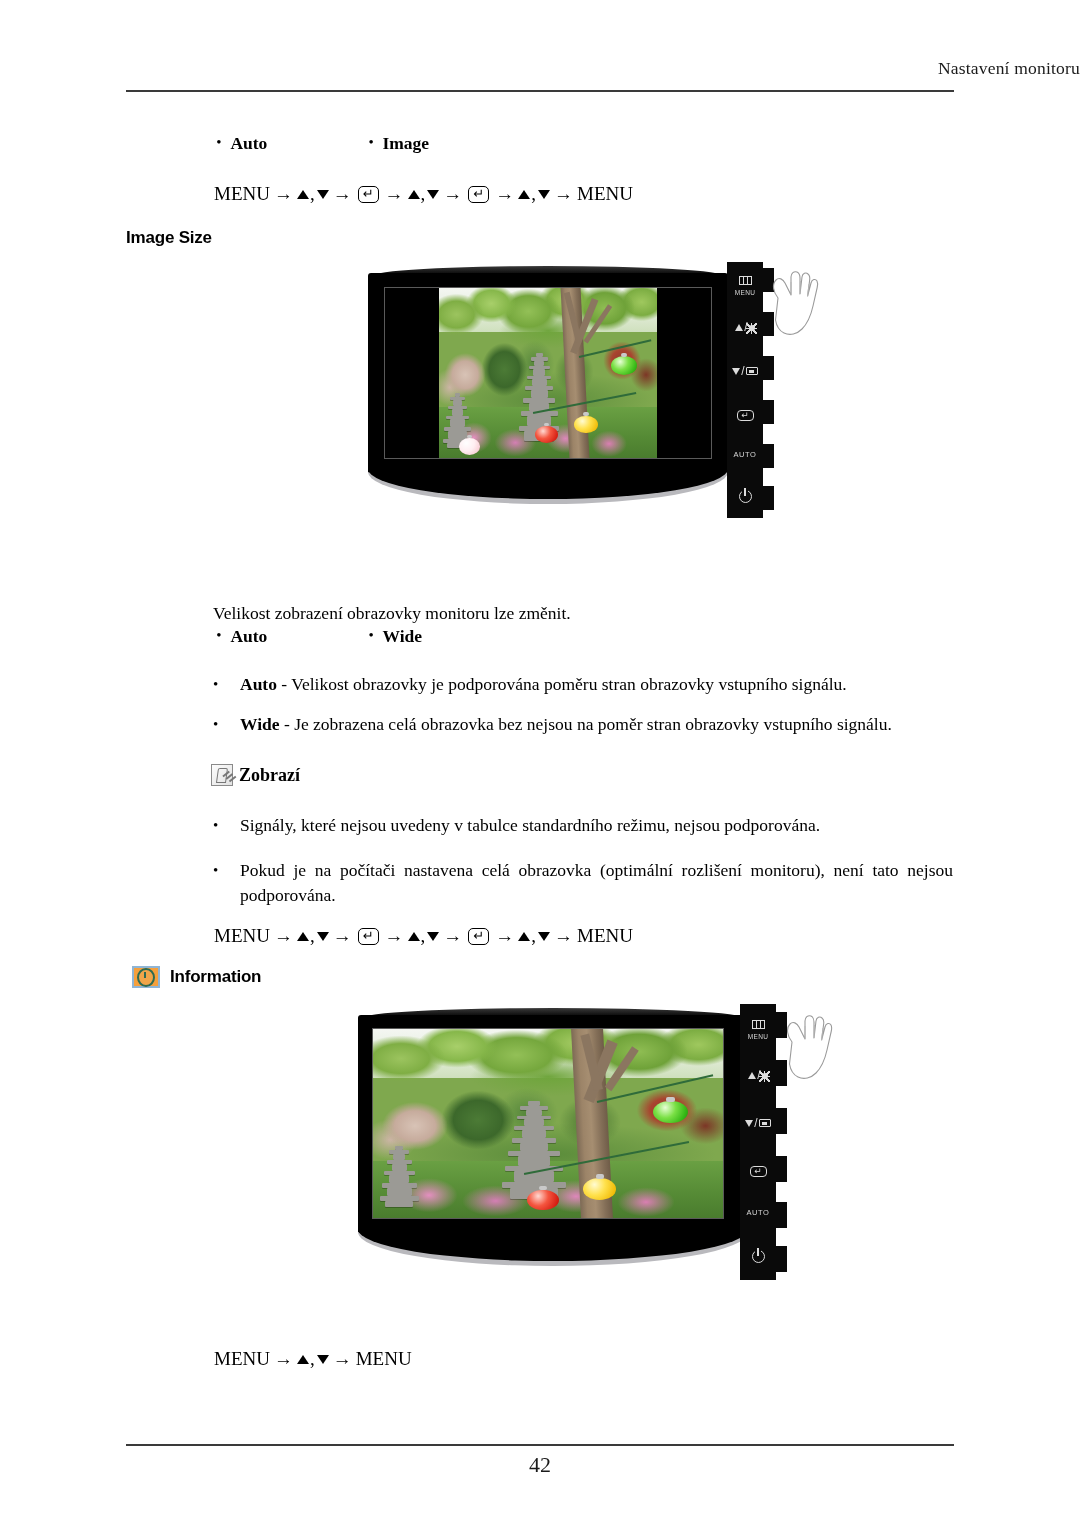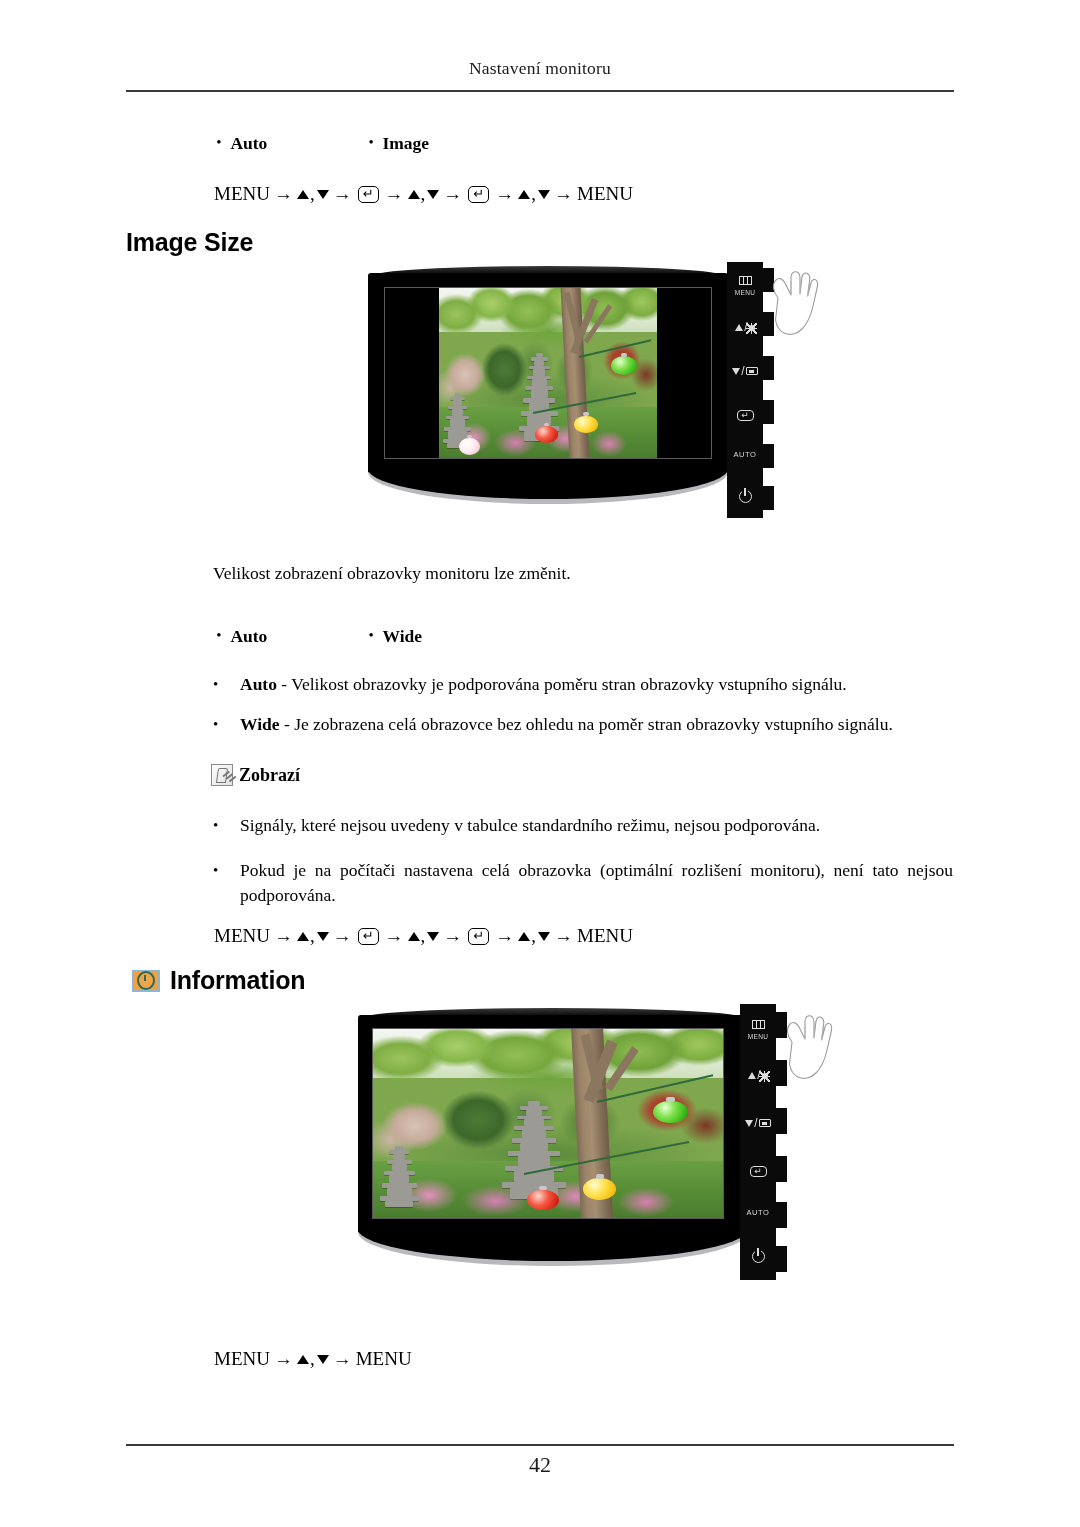--- a/index.html
+++ b/index.html
@@ -20,21 +20,21 @@
   .page {
     position: absolute;
     inset: 0;
     background: #fff;
   }
 
   .running-head {
     position: absolute;
     left: 0; right: 0;
     top: 58px;
-    text-align: center;
+    text-align: right;
     font-family: "Liberation Serif", serif;
     font-size: 17.5px;
     letter-spacing: .2px;
     color: #1a1a1a;
   }
   .rule {
     position: absolute;
     left: 126px;
     width: 828px;
     height: 0;
@@ -69,20 +69,21 @@
     vertical-align: 2px;
   }
   .b { font-weight: bold; }
 
   .body-line {
     position: absolute;
     font-family: "Liberation Serif", serif;
     font-size: 17.5px;
     line-height: 24px;
     color: #000;
+    margin-top: 40px;
   }
 
   .li {
     position: absolute;
     font-family: "Liberation Serif", serif;
     font-size: 17.5px;
     line-height: 25px;
     color: #000;
     display: flex;
   }
@@ -125,21 +126,21 @@
     line-height: 14px;
     margin: 0 2px;
     vertical-align: 1px;
   }
 
   
   .h-section {
     position: absolute;
     font-family: "Liberation Sans", sans-serif;
     font-weight: bold;
-    font-size: 25px;
+    font-size: 17px;
     letter-spacing: -0.2px;
     color: #000;
   }
   .h-info-wrap {
     position: absolute;
     display: flex;
     align-items: center;
     gap: 10px;
   }
   .info-icon {
@@ -605,21 +606,21 @@
     <span class="b">Wide</span>
   </div>
 
   <div class="li" style="left:213px; top:672px; width:740px;">
     <span class="dot">•</span>
     <span class="txt"><b>Auto</b> <span>-</span> <span>Velikost obrazovky je podporována poměru stran obrazovky vstupního signálu.</span></span>
   </div>
 
   <div class="li" style="left:213px; top:712px; width:740px;">
     <span class="dot">•</span>
-    <span class="txt"><b>Wide</b> <span>-</span> <span>Je zobrazena celá obrazovce bez ohledu na poměr stran obrazovky vstupního signálu.</span></span>
+    <span class="txt"><b>Wide</b> <span>-</span> <span>Je zobrazena celá obrazovka bez nejsou na poměr stran obrazovky vstupního signálu.</span></span>
   </div>
 
   <div class="poznamka" style="left:211px; top:764px;">
     <span class="note-icon"></span>
     <span>Zobrazí</span>
   </div>
 
   <div class="li" style="left:213px; top:813px; width:740px;">
     <span class="dot">•</span>
     <span class="txt">Signály, které nejsou uvedeny v tabulce standardního režimu, nejsou podporována.</span>

